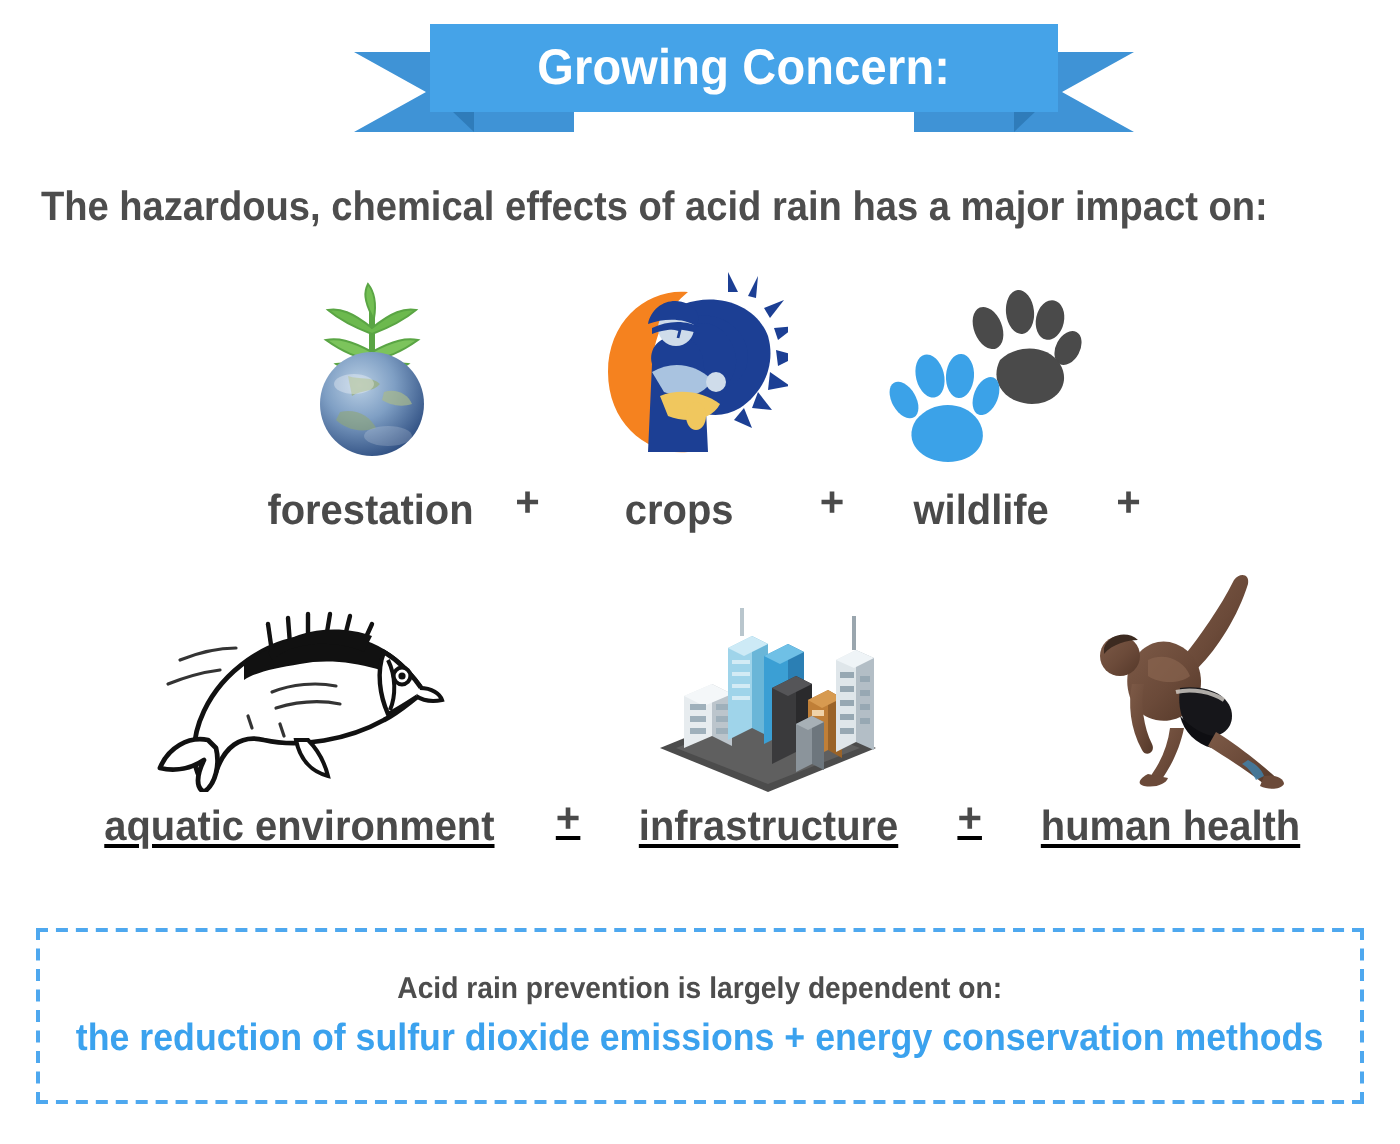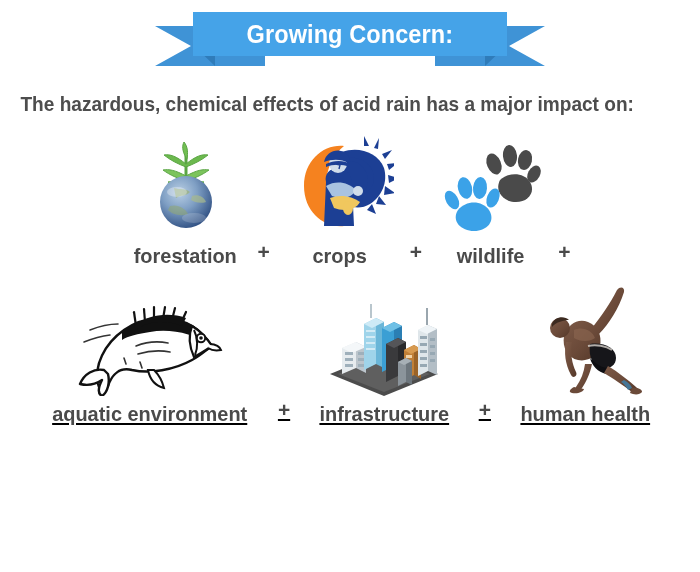--- a/index.html
+++ b/index.html
@@ -7,21 +7,21 @@
     width: 700px; height: 572px;
     background: #ffffff;
     font-family: "Liberation Sans", sans-serif;
     overflow: hidden;
   }
   .page { position: relative; width: 700px; height: 572px; background: #fff; }
 
   
   .banner-wrap {
     position: relative;
-    width: 628px; height: 78px;
+    width: 628px; height: 78px; margin-left: 22px;
   }
   .ribbon-tail {
     position: absolute;
     top: 26px;
     width: 110px; height: 40px;
     background: #3f93d6;
   }
   .ribbon-tail.left  { left: 155px;  clip-path: polygon(0 0, 100% 0, 100% 100%, 0 100%, 36px 50%); }
   .ribbon-tail.right { left: 435px;  clip-path: polygon(0 0, 100% 0, 74px 50%, 100% 100%, 0 100%); }
   .ribbon-fold {
@@ -414,14 +414,18 @@
 
           <path d="M104 96 C108 98 111 101 112 104 L108 106 C106 102 103 99 101 98 Z" fill="#3f7fa8" opacity="0.85"></path>
 
           <path d="M68 62 C76 60 86 62 92 66" stroke="#d7d2cc" stroke-width="2" fill="none" opacity="0.8"></path>
         </svg>
       </div>
       <div class="label">human health</div>
     </div>
   </div>
 
+  <div class="note">
+    <div class="line1">Acid rain prevention is largely dependent on:</div>
+    <div class="line2">the reduction of sulfur dioxide emissions + energy conservation methods</div>
+  </div>
 
 </div>
 
 </body></html>

